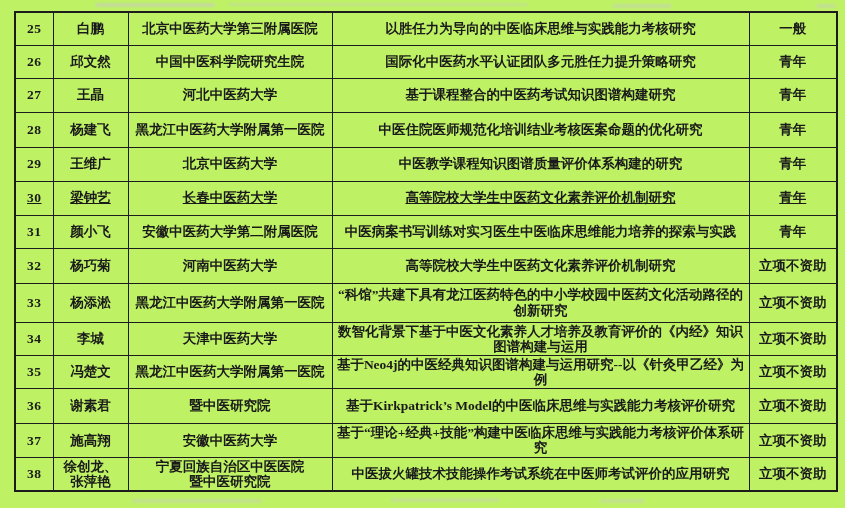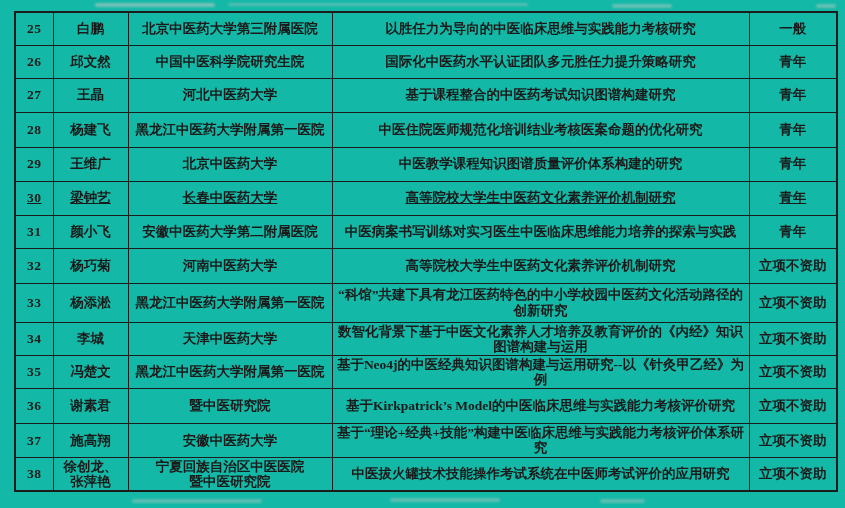--- a/index.html
+++ b/index.html
@@ -5,21 +5,21 @@
   html, body {
     margin: 0;
     padding: 0;
     background: #ffffff;
     font-family: "Liberation Serif", "DejaVu Serif", serif;
   }
   .page {
     position: relative;
     width: 845px;
     height: 508px;
-    background: #14b8a6;
+    background: #bef264;
     overflow: hidden;
     color: #1a1a1a;
   }
   
   .artifact {
     position: absolute;
     background: #c9c9c9;
     opacity: 0.55;
     border-radius: 3px;
     filter: blur(1.2px);

